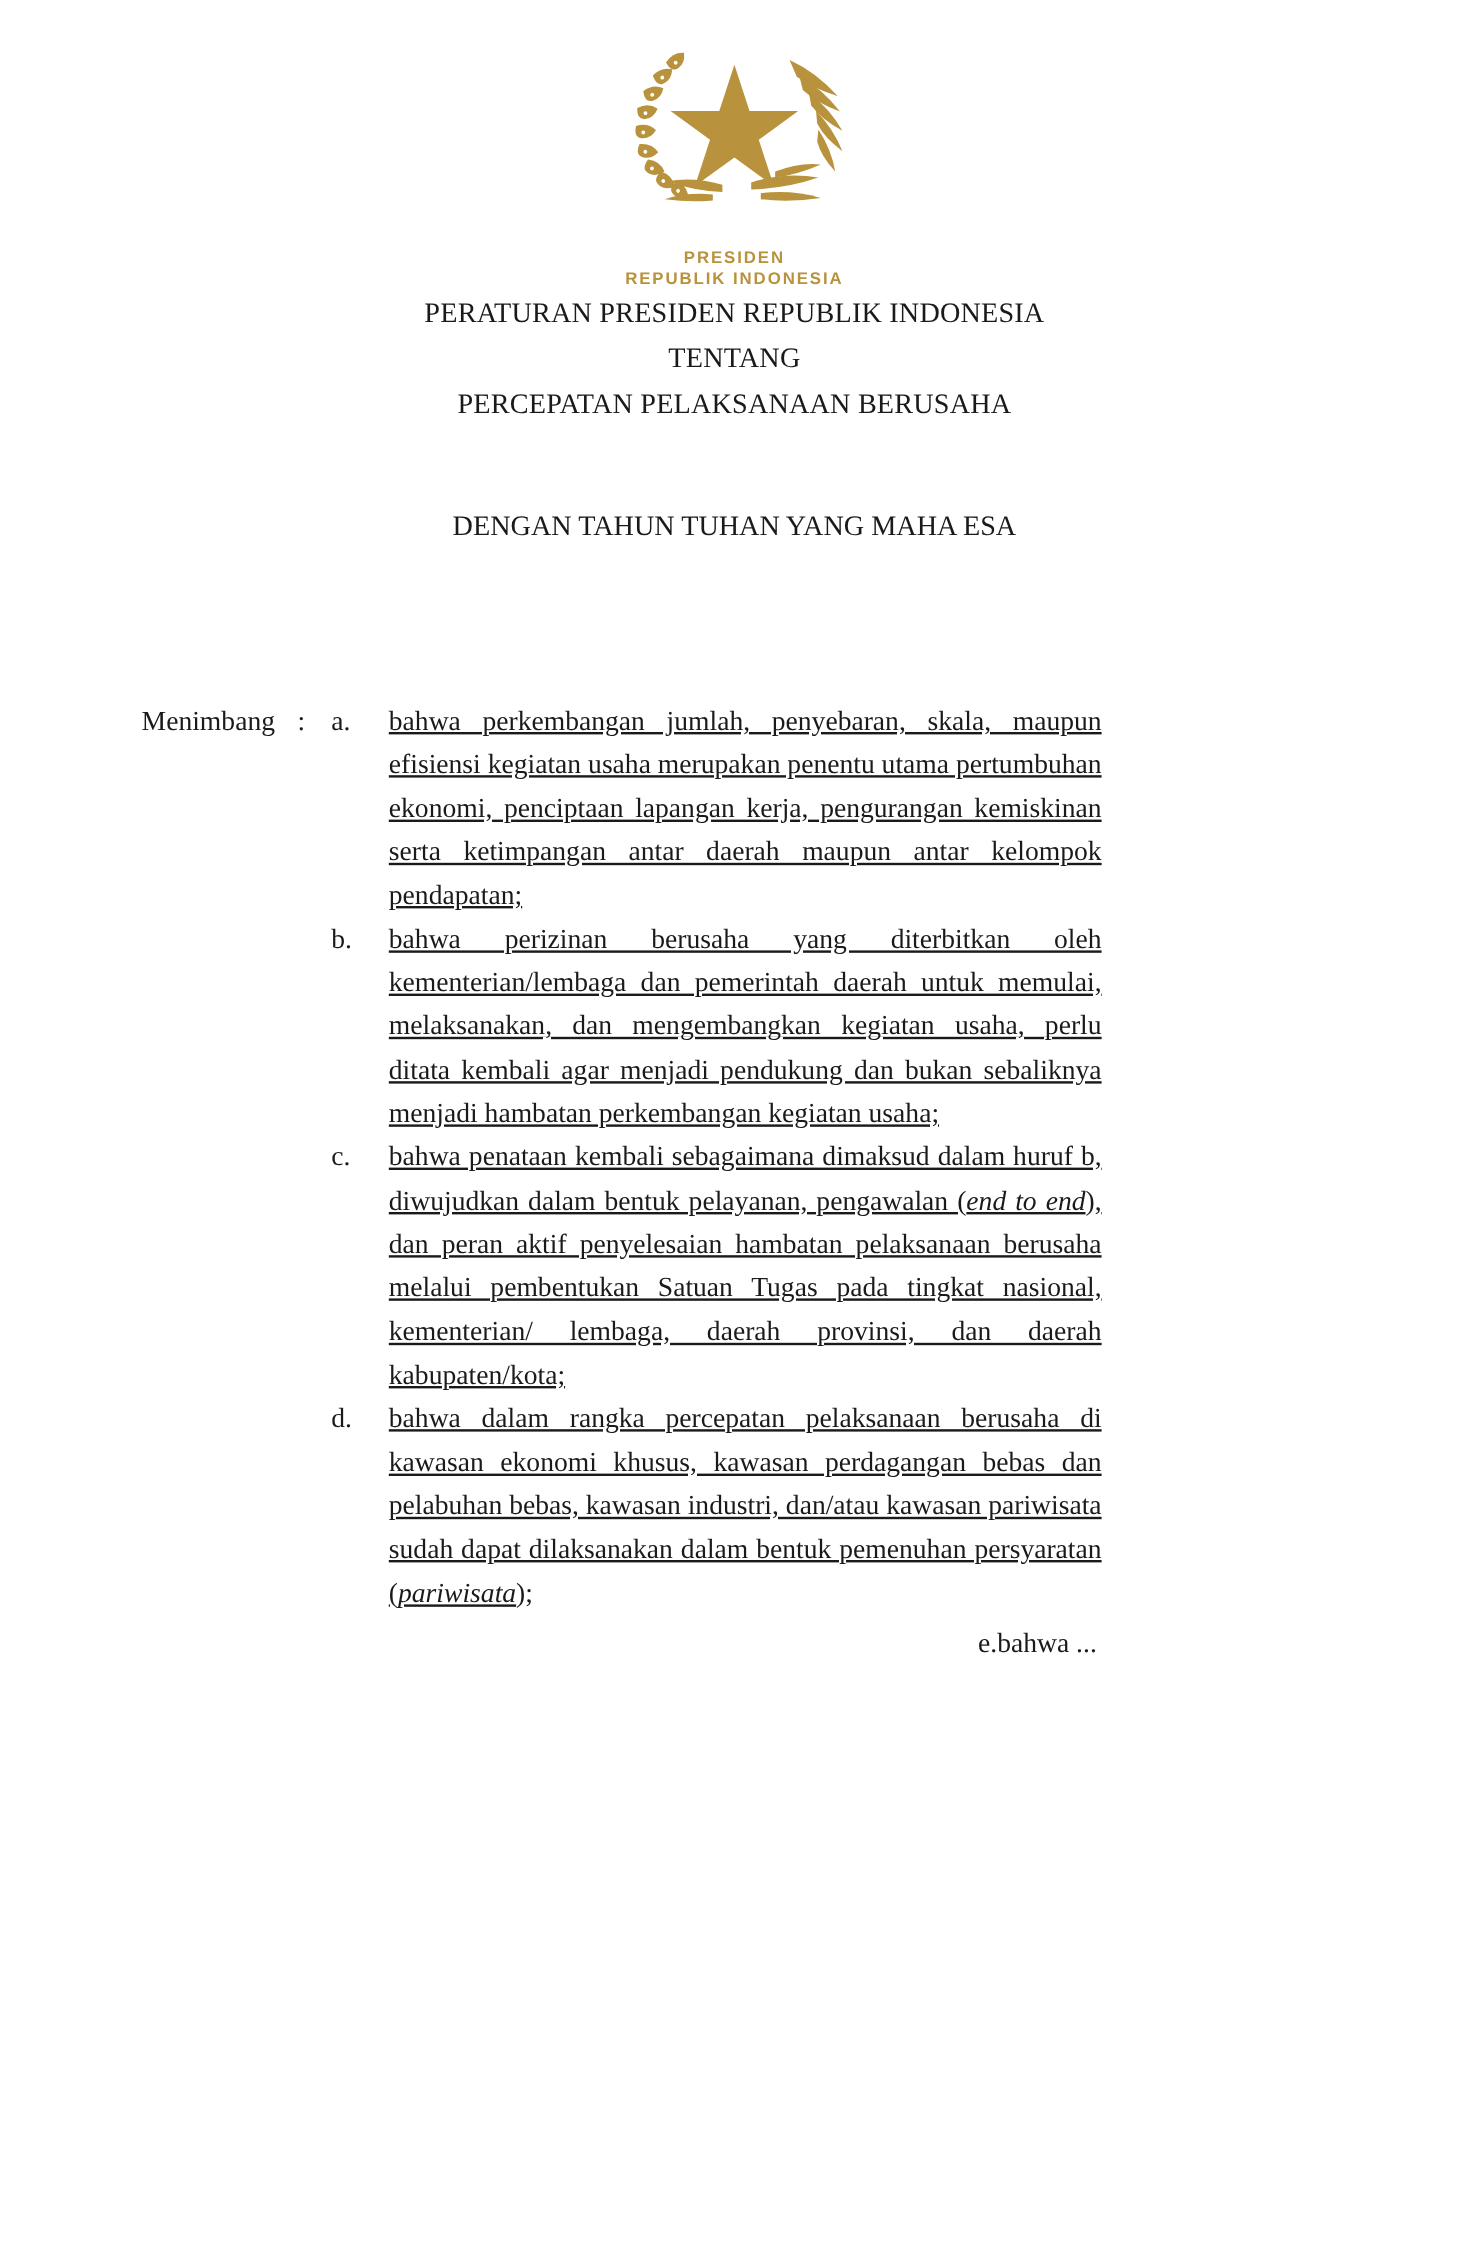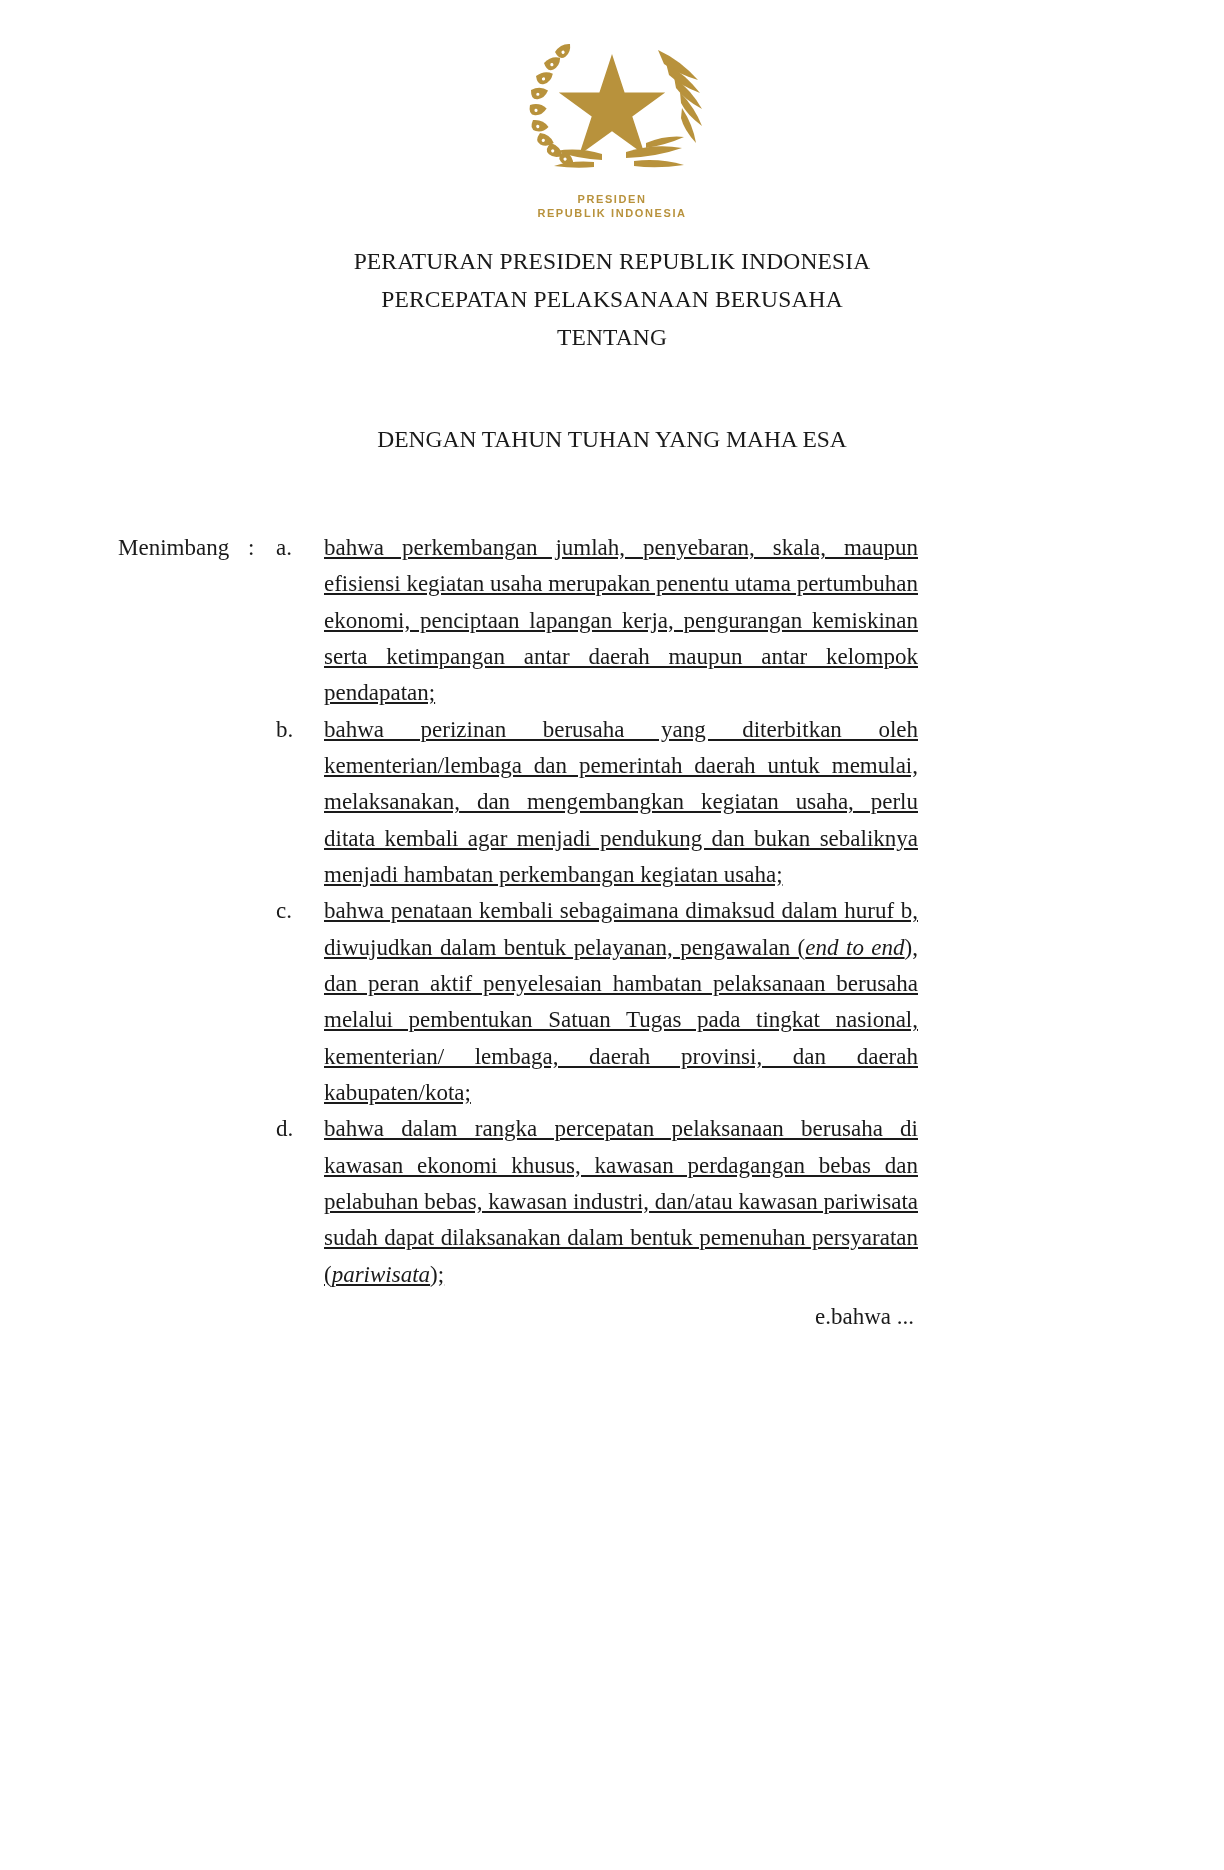--- a/index.html
+++ b/index.html
@@ -27,25 +27,25 @@
     display: flex;
     flex-direction: column;
     align-items: center;
   }
   .emblem-art {
     width: 212px;
     height: 152px;
     display: block;
   }
   .emblem-caption {
-    margin-top: 10px;
+    margin-top: 24px;
     text-align: center;
     font-family: "Liberation Sans", "DejaVu Sans", sans-serif;
     font-weight: bold;
-    font-size: 11px;
+    font-size: 14px;
     letter-spacing: 1.6px;
     line-height: 1.28;
     color: #b8923c;
   }
 
   
   .title-block {
     position: absolute;
     top: 242px;
     left: 0;
@@ -64,21 +64,21 @@
     right: 0;
     text-align: center;
     font-size: 23.5px;
     line-height: 1.62;
   }
   .sub-block .spacer { height: 46px; }
 
   
   .considering {
     position: absolute;
-    top: 530px;
+    top: 583px;
     left: 118px;
     width: 800px;
     font-size: 23px;
     line-height: 1.58;
   }
   .considering-row {
     display: flex;
     align-items: flex-start;
   }
   .considering-label {
@@ -189,22 +189,22 @@
       </g>
     </svg>
     <div class="emblem-caption">
       <div>PRESIDEN</div>
       <div>REPUBLIK  INDONESIA</div>
     </div>
   </div>
 
   <div class="title-block">
     <div class="title-line">PERATURAN PRESIDEN REPUBLIK INDONESIA</div>
+    <div class="title-line">TENTANG</div>
     <div class="title-line">PERCEPATAN PELAKSANAAN BERUSAHA</div>
-    <div class="title-line">TENTANG</div>
   </div>
 
   <div class="sub-block">
     <div>DENGAN TAHUN TUHAN YANG MAHA ESA</div>
     <div class="spacer"></div>
   </div>
 
   <div class="considering">
     <div class="considering-row">
       <div class="considering-label">Menimbang</div>

